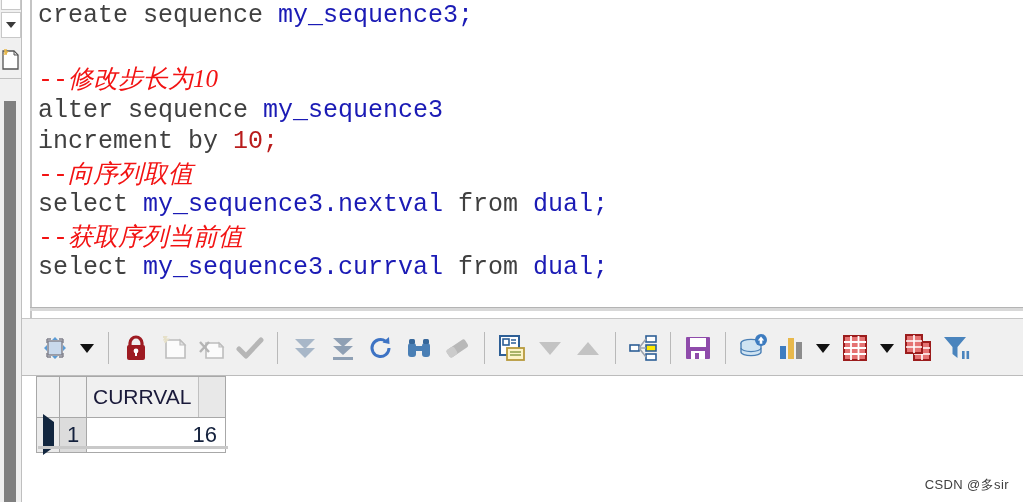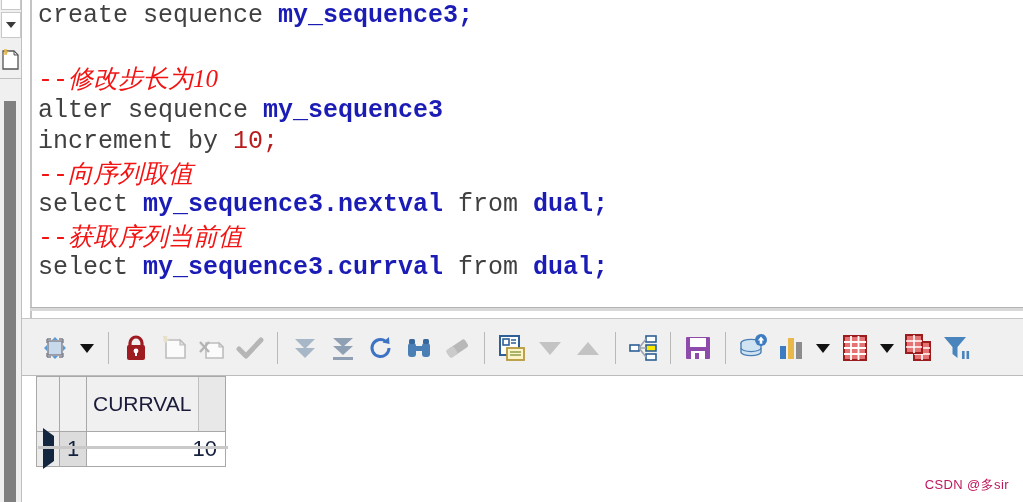--- a/index.html
+++ b/index.html
@@ -80,21 +80,21 @@
   }
   .code {
     font-family: "Liberation Mono", "DejaVu Sans Mono", monospace;
     font-size: 25px;
     line-height: 31.5px;
     white-space: pre;
     letter-spacing: 0px;
   }
   .ln { height: 31.5px; }
   .kw   { color: #404040; }
-  .id   { color: #1b1bb5; font-weight: bold; }
+  .id   { color: #1b1bb5; }
   .num  { color: #b91c1c; }
   .cmt  {
     color: #f21313;
     font-family: "Liberation Serif", "DejaVu Serif", serif;
     font-style: italic;
     font-size: 25px;
   }
   .cmt .dashes {
     font-family: "Liberation Mono", "DejaVu Sans Mono", monospace;
     font-style: normal;
@@ -167,21 +167,21 @@
     border: 1px solid #9a9a9a;
     border-collapse: collapse;
     background: #ffffff;
   }
   .grid .hdr td {
     background: #f0f0f0;
     border: 1px solid #a8a8a8;
     height: 30px;
     font-size: 21px;
     color: #1a1a3a;
-    padding: 12px 6px;
+    padding: 5px 6px;
     font-family: "Liberation Sans", sans-serif;
   }
   .grid .hdr td.c0 { width: 22px; padding: 0; }
   .grid .hdr td.c1 { width: 26px; padding: 0; }
   .grid .hdr td.c2 { width: 126px; text-align: left; position: relative; }
   .hdr-grip {
     position: absolute;
     right: 0; top: 0;
     width: 26px; height: 100%;
     background: #e8e8e8;
@@ -218,21 +218,21 @@
     position: absolute;
     left: 16px; top: 70px;
     width: 190px; height: 3px;
     background: #c9c9c9;
   }
 
   
   .watermark {
     position: absolute;
     right: 14px; bottom: 8px;
-    color: #be185d;
+    color: #404040;
     font-size: 13px;
     font-family: "Liberation Sans", sans-serif;
     letter-spacing: 0.4px;
     margin-top: 26px;
   }
 </style>
 </head>
 <body>
 
 <div id="app">
@@ -453,21 +453,21 @@
           <tr class="hdr">
         <td class="c0"></td>
         <td class="c1"></td>
         <td class="c2">CURRVAL<span class="hdr-grip"></span></td>
       </tr>
       <tr class="row">
         <td class="c0">
           <span class="row-marker"></span>
         </td>
         <td class="c1">1</td>
-        <td class="c2">10</td>
+        <td class="c2">16</td>
       </tr>
     </tbody>
       </table>
     <div class="grid-shadow"></div>
   </div>
 
   <div class="watermark">CSDN @多sir</div>
 
 </div>
 

